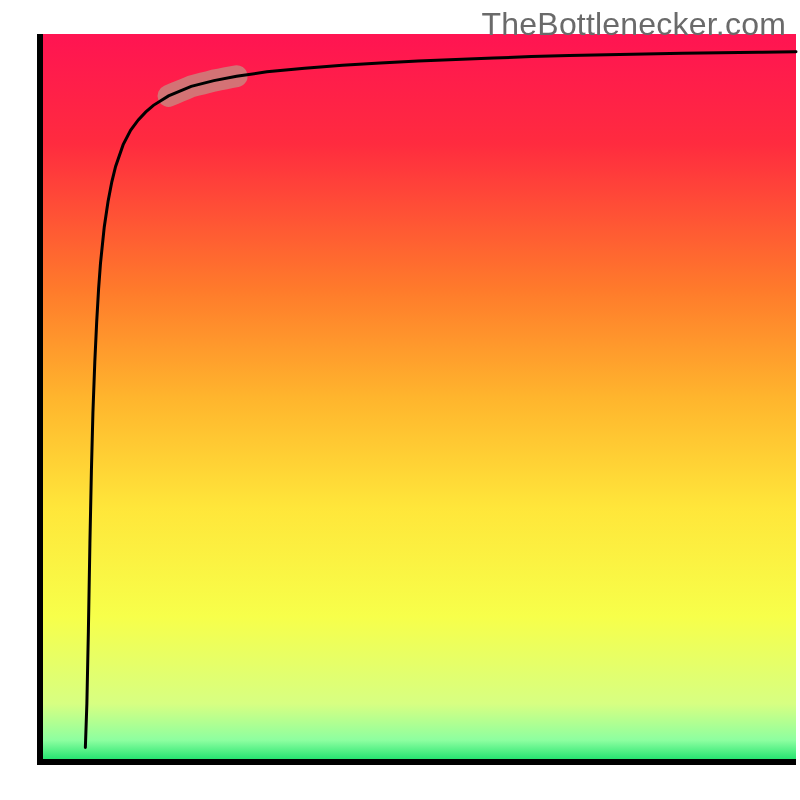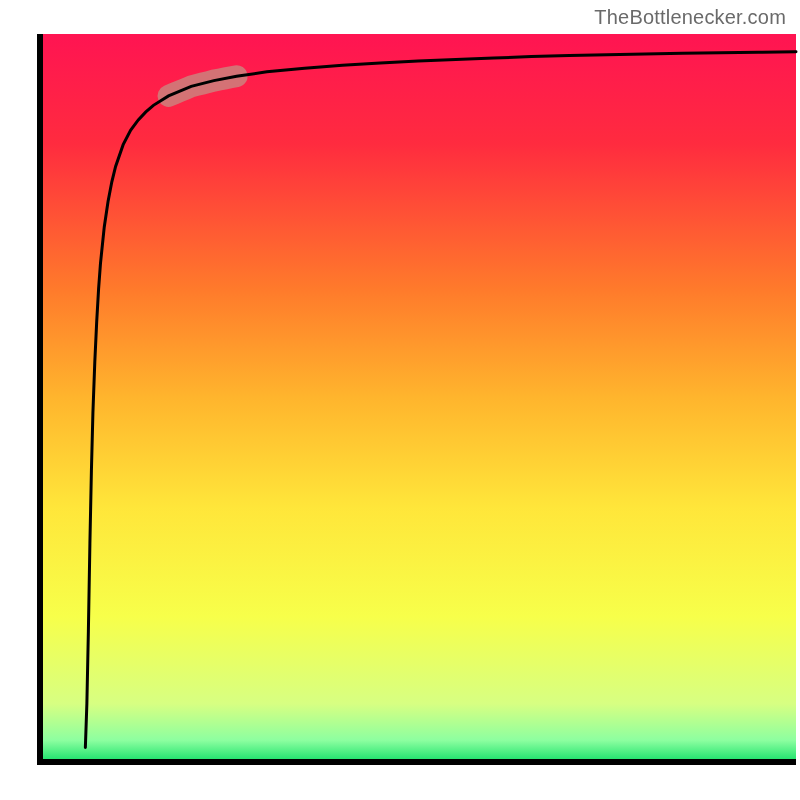--- a/index.html
+++ b/index.html
@@ -13,21 +13,21 @@
   }
   .chart-container {
     position: relative;
     width: 800px;
     height: 800px;
   }
   .watermark {
     position: absolute;
     top: 6px;
     right: 14px;
-    font-size: 20px;
+    font-size: 32px;
     font-weight: 400;
     color: #6a6a6a;
     letter-spacing: 0.2px;
     z-index: 5;
   }
   svg.plot {
     position: absolute;
     top: 0;
     left: 0;
     width: 800px;

